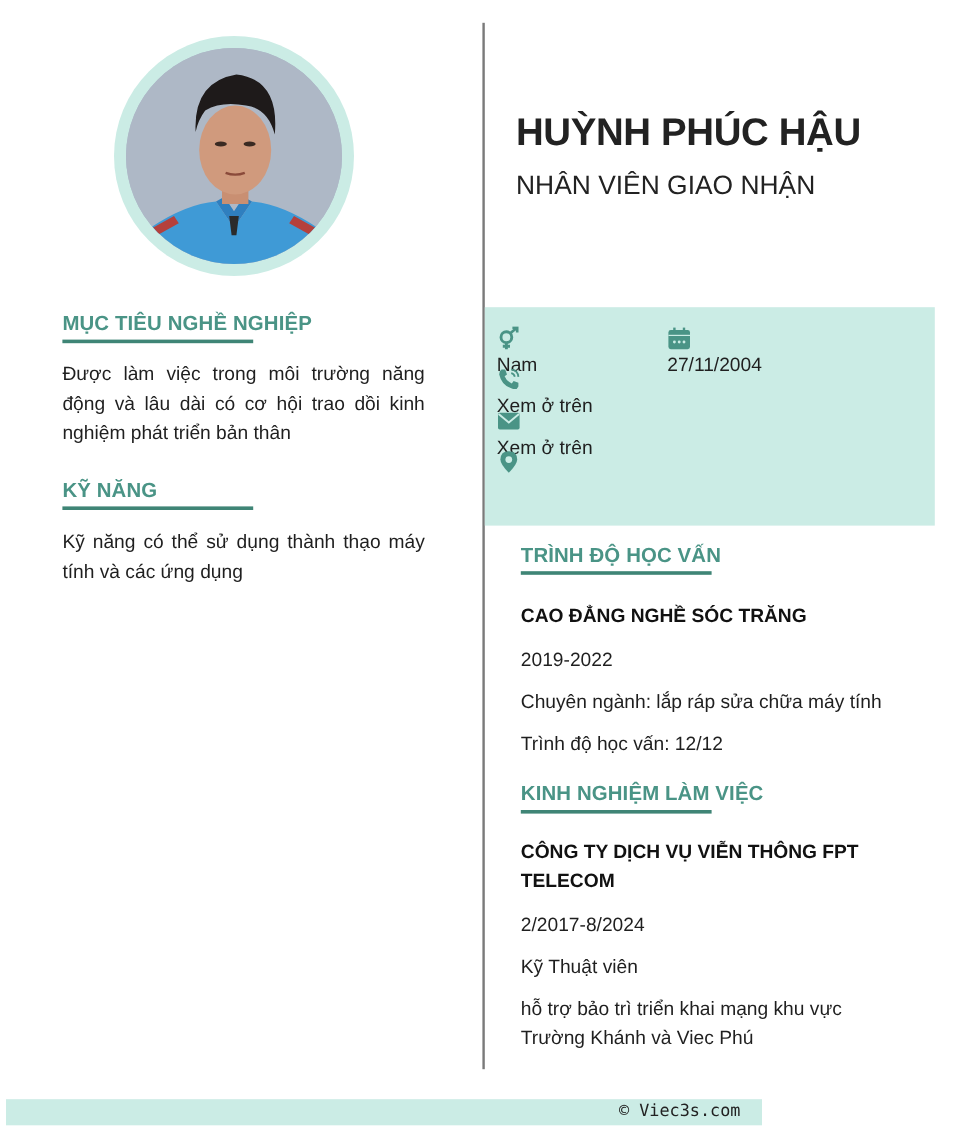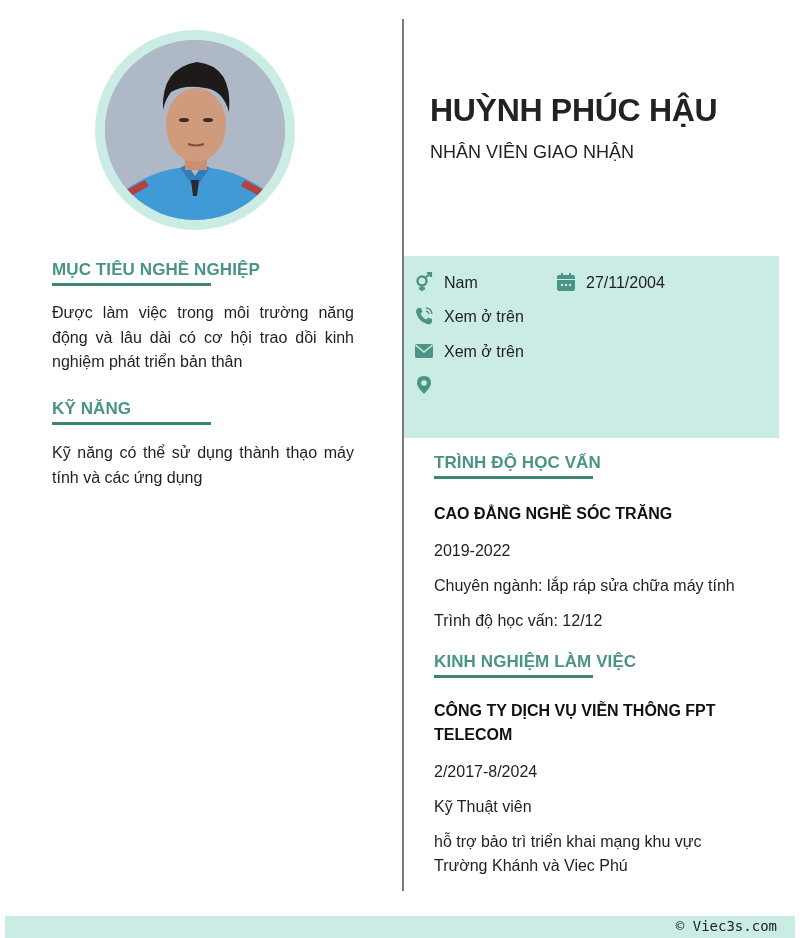--- a/index.html
+++ b/index.html
@@ -13,31 +13,31 @@
   .avatar { position: absolute; left: 10px; top: 10px; width: 180px; height: 180px; border-radius: 50%; overflow: hidden; background: #aab6c8; }
   .avatar svg { width: 180px; height: 180px; display: block; }
 
   .sec-title { position: absolute; font-weight: bold; font-size: 17px; color: #4a9486; letter-spacing: 0.1px; }
   .sec-bar { position: absolute; height: 3px; background: #3f8576; width: 159px; }
 
   .para { position: absolute; font-size: 16px; line-height: 24.5px; color: #1f1f1f; text-align: justify; }
 
   
   .name { position: absolute; left: 430px; top: 92px; font-size: 32px; font-weight: bold; color: #222; letter-spacing: -0.3px; }
-  .job { position: absolute; left: 430px; top: 142px; font-size: 18px; color: #222; }
+  .job { position: absolute; left: 430px; top: 142px; font-size: 22px; color: #222; }
 
   .contact-box { position: absolute; left: 404px; top: 256px; width: 375px; height: 182px; background: #cbece5; }
-  .c-row { position: absolute; display: flex; align-items: flex-start; font-size: 16px; line-height: 25px; color: #1f1f1f; }
+  .c-row { position: absolute; display: flex; align-items: flex-start; font-size: 16px; line-height: 25px; color: #1f1f1f; flex-direction: column; }
   .c-icon { width: 20px; height: 20px; margin-top: 2px; margin-right: 10px; flex: 0 0 20px; }
   .c-icon svg { width: 20px; height: 20px; display: block; }
 
   .item-bold { position: absolute; left: 434px; font-weight: bold; font-size: 16px; line-height: 24px; color: #111; }
   .item { position: absolute; left: 434px; font-size: 16px; line-height: 24px; color: #1f1f1f; }
 
-  .footer { position: absolute; left: 5px; top: 916px; width: 790px; height: 22px; background: #cbece5; }
+  .footer { position: absolute; left: 5px; top: 916px; width: 630px; height: 22px; background: #cbece5; }
   .footer-text { position: absolute; right: 18px; top: 2px; font-family: "DejaVu Sans Mono", "Liberation Mono", monospace; font-size: 14px; color: #222; }
 </style>
 </head>
 <body>
 
 <div class="divider"></div>
 
 <div class="avatar-ring">
   <div class="avatar">
     <svg viewBox="0 0 180 180">

